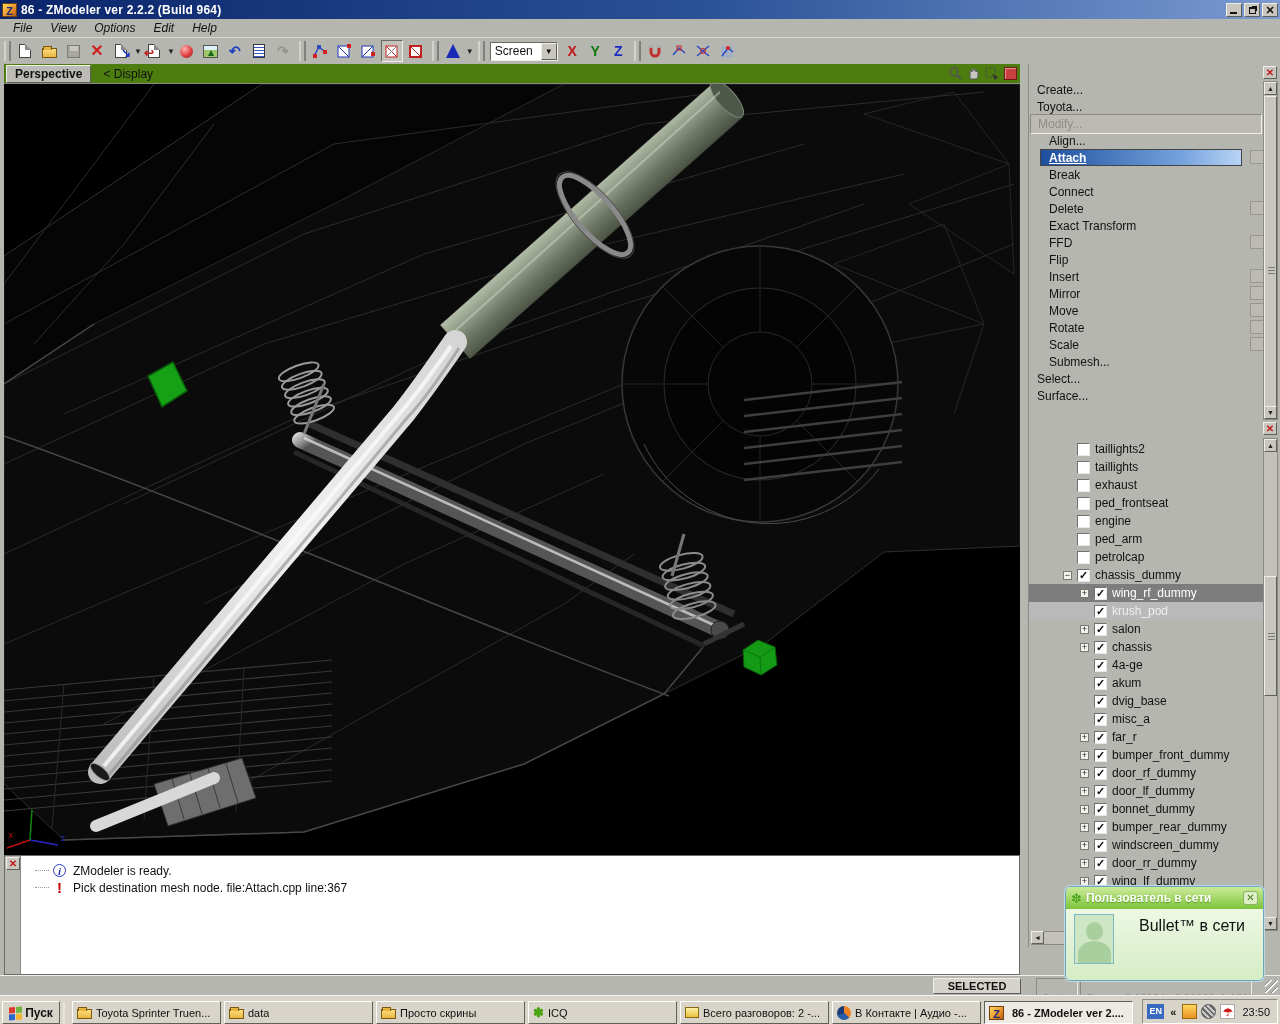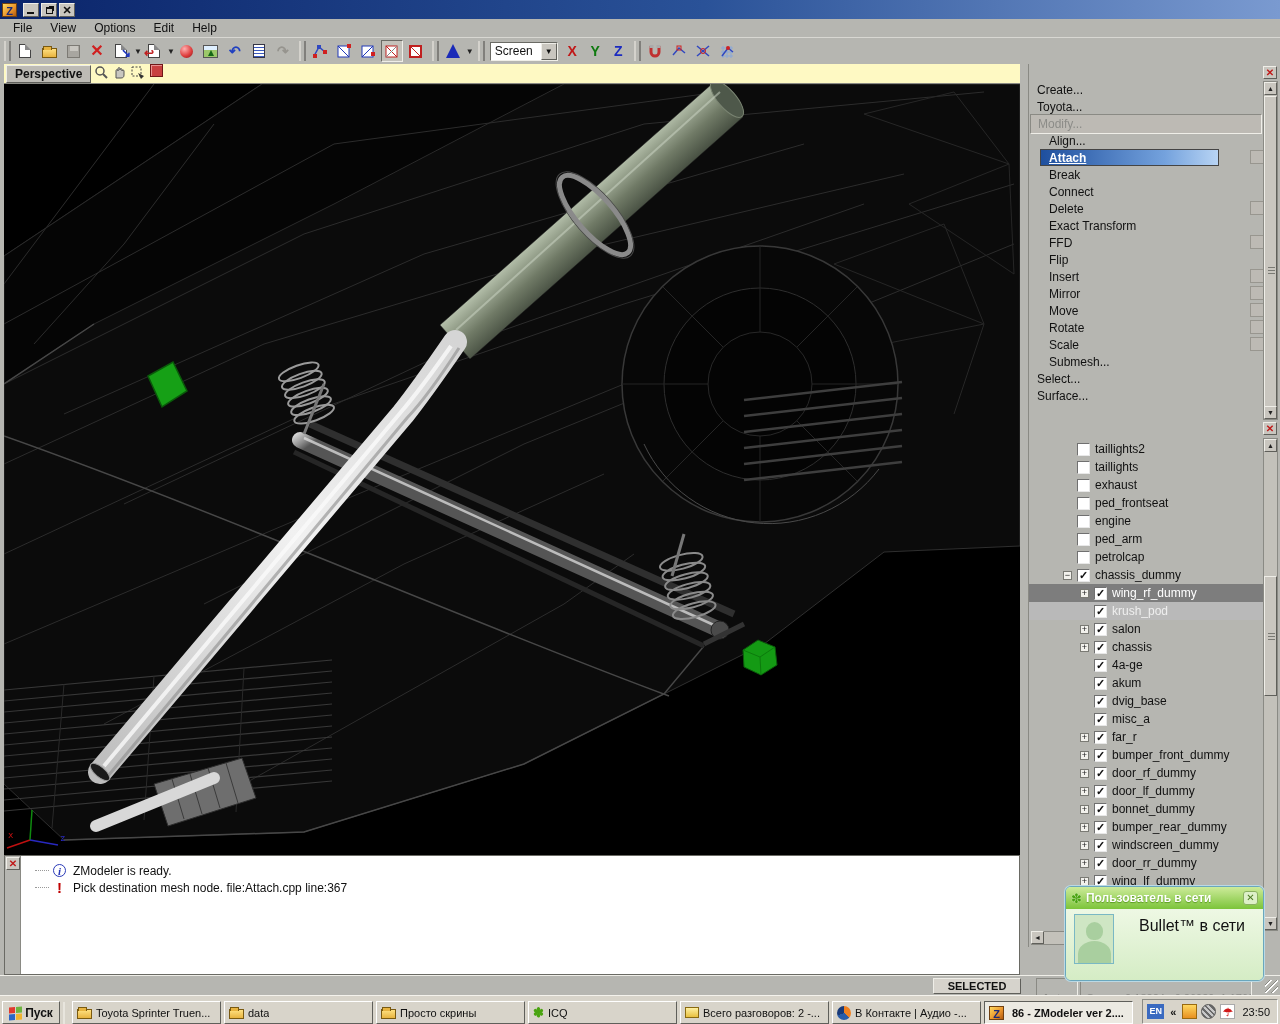--- a/index.html
+++ b/index.html
@@ -14,21 +14,21 @@
   .zm-logo { width:15px; height:14px; background:linear-gradient(135deg,#ffd95e,#e8912a 60%,#b05a10);
     color:#1a2a7a; font-weight:bold; font-size:11px; line-height:14px; text-align:center; margin-right:4px; border:1px solid #704010;}
   #title-text { color:#fff; font-weight:bold; font-size:12px; letter-spacing:.2px; flex:1; white-space:nowrap; }
   .winbtn { width:16px; height:14px; background:#c9c6bf; margin-left:2px; position:relative; display:inline-block; }
   .winbtn .min { position:absolute; left:3px; bottom:2px; width:7px; height:2px; background:#111; }
   .winbtn .rest { position:absolute; left:4px; top:3px; width:7px; height:7px; border:1px solid #111; border-top-width:2px; background:#c9c6bf; box-shadow:2px -2px 0 -1px #111; }
   .winbtn .cls { position:absolute; left:0; top:0; width:100%; text-align:center; font-size:11px; line-height:13px; font-weight:bold; }
 
   
   #menubar { position:absolute; left:0; top:19px; width:1280px; height:18px; display:flex; align-items:center; padding-left:4px; background:#b6b6b1; }
-  .menu-item { padding:1px 9px; font-size:12px; }
+  .menu-item { padding:1px 9px; font-size:12px;font-style:italic; }
 
   
   #toolbar { position:absolute; left:0; top:37px; width:1280px; height:27px; background:#b6b6b1; display:flex; align-items:center; border-top:1px solid #d8d7d2; }
   .tb-grip { width:7px; height:20px; margin:0 2px 0 4px; border-left:2px outset #d4d2cc; border-right:2px outset #d4d2cc; }
   .tbtn { width:22px; height:22px; display:flex; align-items:center; justify-content:center; margin:0 1px; position:relative; }
   .tbtn.pressed { border:1px solid; border-color:#6a6a64 #efeee8 #efeee8 #6a6a64; background:#c4c2bb; }
   .icon-page { width:12px; height:14px; background:#fff; border:1px solid #444; position:relative; }
   .icon-page::after { content:""; position:absolute; right:-1px; top:-1px; border:3px solid; border-color:#b6b6b1 #b6b6b1 #888 #888; }
   .icon-folder { width:15px; height:10px; background:linear-gradient(#ffe080,#e8b440); border:1px solid #7a5a10; position:relative; margin-top:3px; }
   .icon-folder::before { content:""; position:absolute; left:0; top:-3px; width:7px; height:3px; background:#e8b440; border:1px solid #7a5a10; border-bottom:none; }
@@ -40,40 +40,40 @@
   .icon-img::after { content:""; position:absolute; left:4px; bottom:1px; border-left:3px solid transparent; border-right:3px solid transparent; border-bottom:6px solid #156815; }
   .icon-notes { width:12px; height:14px; background:repeating-linear-gradient(#fff 0 2px,#3a5ac0 2px 3px); border:1px solid #334; }
   .dd-arrow { font-size:8px; color:#222; margin-left:1px; }
   .combo { width:68px; height:19px; background:#fff; border:1px solid; border-color:#6a6a64 #efeee8 #efeee8 #6a6a64; display:flex; align-items:center; margin:0 3px; }
   .combo span.val { flex:1; padding-left:4px; font-size:12px; }
   .combo .cbtn { width:16px; height:17px; background:#c9c6bf; border:1px solid; border-color:#efeee8 #5f5f5a #5f5f5a #efeee8; font-size:8px; text-align:center; line-height:15px; }
   .axisbtn { width:21px; height:21px; display:flex; align-items:center; justify-content:center; font-weight:bold; font-size:14px; margin:0 1px; }
   .ax-x { color:#c01818; } .ax-y { color:#0f7a0f; } .ax-z { color:#1a2ac0; }
 
   
-  #vp-header { position:absolute; left:4px; top:64px; width:1016px; height:20px; background:#fef9c3; display:flex; align-items:flex-start; border-bottom:1px solid #8a8a84; }
+  #vp-header { position:absolute; left:4px; top:64px; width:1016px; height:20px; background:#4d7c0f; display:flex; align-items:center; border-bottom:1px solid #8a8a84; }
   #vp-mode { font-weight:bold; font-size:12px; padding:1px 8px; background:#bdbbb5; margin:1px 2px; }
   #vp-crumb { font-size:12px; padding-left:10px; flex:1; }
   .vp-ico { width:17px; height:16px; display:flex; align-items:center; justify-content:center; margin-right:1px; }
   .vp-red { width:13px; height:13px; background:#c84040; border:1px solid #701818; box-shadow:inset 1px 1px 0 #e89090; margin:0 3px; }
   #viewport { position:absolute; left:4px; top:84px; width:1016px; height:771px; background:#000; box-shadow:inset 1px 1px 0 #555; }
 
   
   #cmd-panel { position:absolute; left:1028px; top:64px; width:252px; height:356px; background:#b6b6b1; border-left:1px solid #8a8a84; }
   .panel-x { position:absolute; right:3px; top:2px; width:14px; height:13px; background:#c9c6bf; border:1px solid; border-color:#efeee8 #5f5f5a #5f5f5a #efeee8; color:#c01818; font-weight:bold; font-size:10px; line-height:11px; text-align:center; z-index:5; }
   .vscroll { position:absolute; right:2px; width:15px; background:#c3c1ba; border:1px solid #8a8a84; }
   .sb-btn { position:absolute; left:0; width:13px; height:13px; background:#c9c6bf; border:1px solid; border-color:#efeee8 #5f5f5a #5f5f5a #efeee8; font-size:7px; text-align:center; line-height:12px; color:#222; }
   .sb-thumb { position:absolute; left:0; width:13px; background:#c9c6bf; border:1px solid; border-color:#efeee8 #5f5f5a #5f5f5a #efeee8; }
   .sb-grip { position:absolute; left:3px; width:7px; height:8px; background:repeating-linear-gradient(#7a7a74 0 1px,transparent 1px 3px); }
   #cmd-rows { position:absolute; left:0; top:17px; width:236px; }
   .cmd-row { height:17px; position:relative; display:flex; align-items:center; font-size:12px; }
   .cmd-cat { padding-left:8px; }
   .cmd-sub { padding-left:20px; }
   .cmd-active { margin-left:1px; width:232px; background:#bdbab4; border:1px solid; border-color:#8a8a84 #efeee8 #efeee8 #8a8a84; color:#8c8c88; padding-left:7px; }
-  .cmd-sel-wrap { margin-left:11px; width:179px; height:17px; background:linear-gradient(90deg,#1e4f9e,#74a2dd 70%,#b8d4f4); border:1px solid #444; color:#fff; font-weight:bold; display:flex; align-items:center; padding-left:8px;text-decoration:underline; }
+  .cmd-sel-wrap { margin-left:11px; width:202px; height:17px; background:linear-gradient(90deg,#1e4f9e,#74a2dd 70%,#b8d4f4); border:1px solid #444; color:#fff; font-weight:bold; display:flex; align-items:center; padding-left:8px;text-decoration:underline; }
   .cmd-chk { position:absolute; left:221px; top:1px; width:14px; height:14px; border:1px solid #98968f; background:#bdbab4; }
 
   #tree-panel { position:absolute; left:1028px; top:420px; width:252px; height:527px; background:#b6b6b1; border-left:1px solid #8a8a84; }
   #tree-rows { position:absolute; left:0; top:20px; width:236px; }
   .tree-row { height:18px; display:flex; align-items:center; font-size:12px; position:relative; }
   .t-exp { width:9px; height:9px; border:1px solid #7a7a74; background:#f2f1ec; font-size:9px; line-height:7px; text-align:center; margin-right:5px; flex:none; color:#222; }
   .t-exp-sp { width:14px; flex:none; }
   .t-chk { width:13px; height:13px; background:#fff; border:1px solid; border-color:#707070 #e8e8e8 #e8e8e8 #707070; font-size:11px; line-height:11px; text-align:center; font-weight:bold; margin-right:5px; flex:none; color:#111; }
   .sel-dark { background:#7d7d7d; color:#fff; }
   .sel-light { background:#b9b9b9; color:#efefef; }
@@ -132,20 +132,21 @@
   #avatar::after { content:""; position:absolute; left:3px; top:26px; width:33px; height:26px; border-radius:50% 50% 0 0; background:#a9cf9f; }
   #popup-msg { position:absolute; left:73px; top:8px; font-size:16px; }
 
   svg text { font-family:"DejaVu Sans Mono",monospace; }
 </style>
 </head>
 <body>
 
 <div id="titlebar">
   <div class="zm-logo">Z</div>
+  <div id="title-text">86 - ZModeler ver 2.2.2 (Build 964)</div>
   <div class="winbtn raised">
       <span class="min"></span>
     </div>
   <div class="winbtn raised">
       <span class="rest"></span>
     </div>
   <div class="winbtn raised">
       <span class="cls">✕</span>
     </div>
 </div>
@@ -271,20 +272,21 @@
     <svg width="16" height="16">
         <path d="M2,5 h12 M2,9 h12 M2,13 h12 M4,3 v12 M8,3 v12 M12,3 v12" stroke="#8aa8d8" stroke-width="1"></path>
         <polyline points="3,13 9,5 14,9" fill="none" stroke="#3048c0" stroke-width="1.5"></polyline>
         <circle cx="9" cy="5" r="2" fill="#d02020"></circle>
       </svg>
   </div>
 </div>
 
 <div id="vp-header">
   <div id="vp-mode" class="raised">Perspective</div>
+  <div id="vp-crumb">&lt; Display</div>
   <div class="vp-ico">
     <svg width="15" height="15">
         <circle cx="6" cy="6" r="4" fill="none" stroke="#555" stroke-width="1.5"></circle>
         <line x1="9" y1="9" x2="13" y2="13" stroke="#555" stroke-width="2"></line>
       </svg>
   </div>
   <div class="vp-ico">
     <svg width="15" height="15">
         <path d="M4,13 V6 c0-2 2-2 2,0 V4 c0-2 2-2 2,0 v1 c0-2 2-2 2,0 v1 c0-1.5 2-1.5 2,0 v4 c0,2-1,3-3,3 z" fill="#c8c6c0" stroke="#555"></path>
       </svg>

